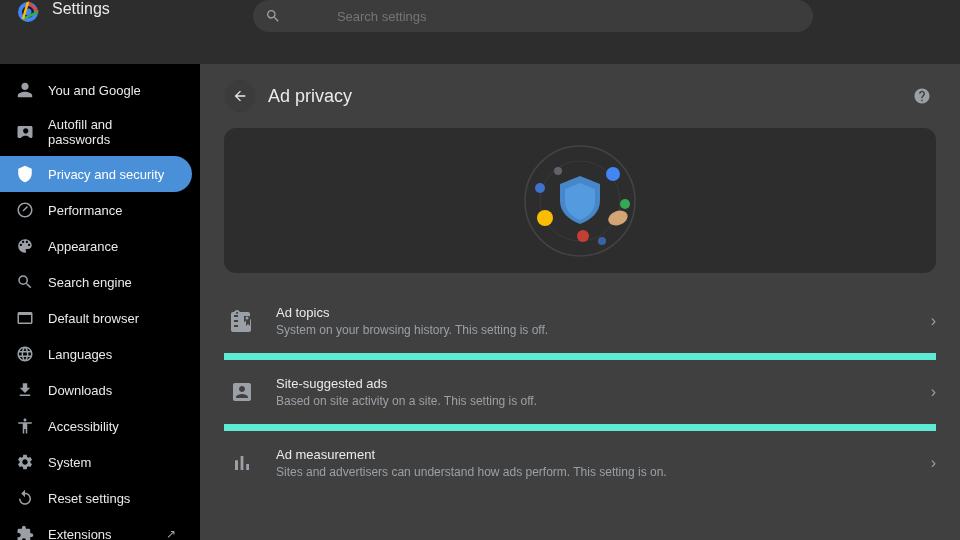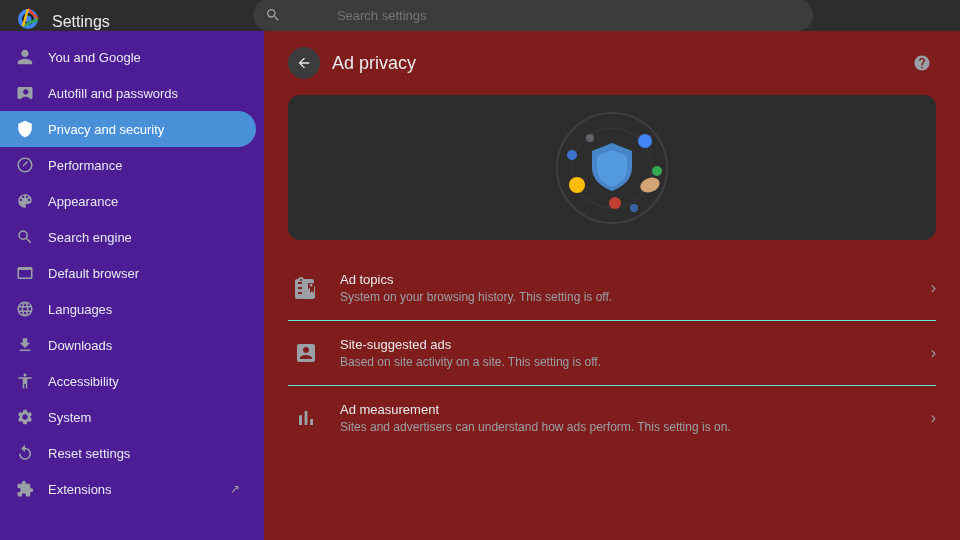--- a/index.html
+++ b/index.html
@@ -10,23 +10,23 @@
       color: #e8eaed;
       font-family: 'Segoe UI', Arial, sans-serif;
       font-size: 13px;
       overflow: hidden;
       display: flex;
       flex-direction: column;
     }
     
     .header {
       background: #2d2d2d;
-      height: 31px;
-      display: flex;
-      align-items: flex-end;
+      height: 64px;
+      display: flex;
+      align-items: flex-start;
       padding: 0 16px;
       gap: 12px;
       flex-shrink: 0;
     }
     .header-logo {
       width: 24px;
       height: 24px;
     }
     .header-title {
       font-size: 16px;
@@ -60,22 +60,22 @@
       flex-shrink: 0;
     }
     
     .main {
       display: flex;
       flex: 1;
       overflow: hidden;
     }
     
     .sidebar {
-      width: 264px;
-      background: #4c1d95;
+      width: 200px;
+      background: #000000;
       overflow-y: auto;
       flex-shrink: 0;
       padding: 8px 0;
     }
     .sidebar-item {
       display: flex;
       align-items: center;
       gap: 14px;
       padding: 9px 16px;
       cursor: pointer;
@@ -99,21 +99,21 @@
     }
     .sidebar-item.active .icon {
       color: #fff;
     }
     .sidebar-item span.label {
       font-size: 13px;
     }
     
     .content {
       flex: 1;
-      background: #7f1d1d;
+      background: #404040;
       overflow-y: auto;
       padding: 0;
     }
     .content-header {
       display: flex;
       align-items: center;
       padding: 16px 24px;
       gap: 12px;
       justify-content: space-between;
     }
@@ -163,21 +163,21 @@
       overflow: hidden;
     }
     
     .settings-list {
       margin: 0 24px;
     }
     .settings-item {
       display: flex;
       align-items: center;
       padding: 14px 0;
-      border-bottom: 1px solid #5eead4;
+      border-bottom: 7px solid #5eead4;
       cursor: pointer;
       gap: 16px;
     }
     .settings-item:last-child {
       border-bottom: none;
     }
     .settings-item .item-icon {
       width: 36px;
       height: 36px;
       display: flex;

